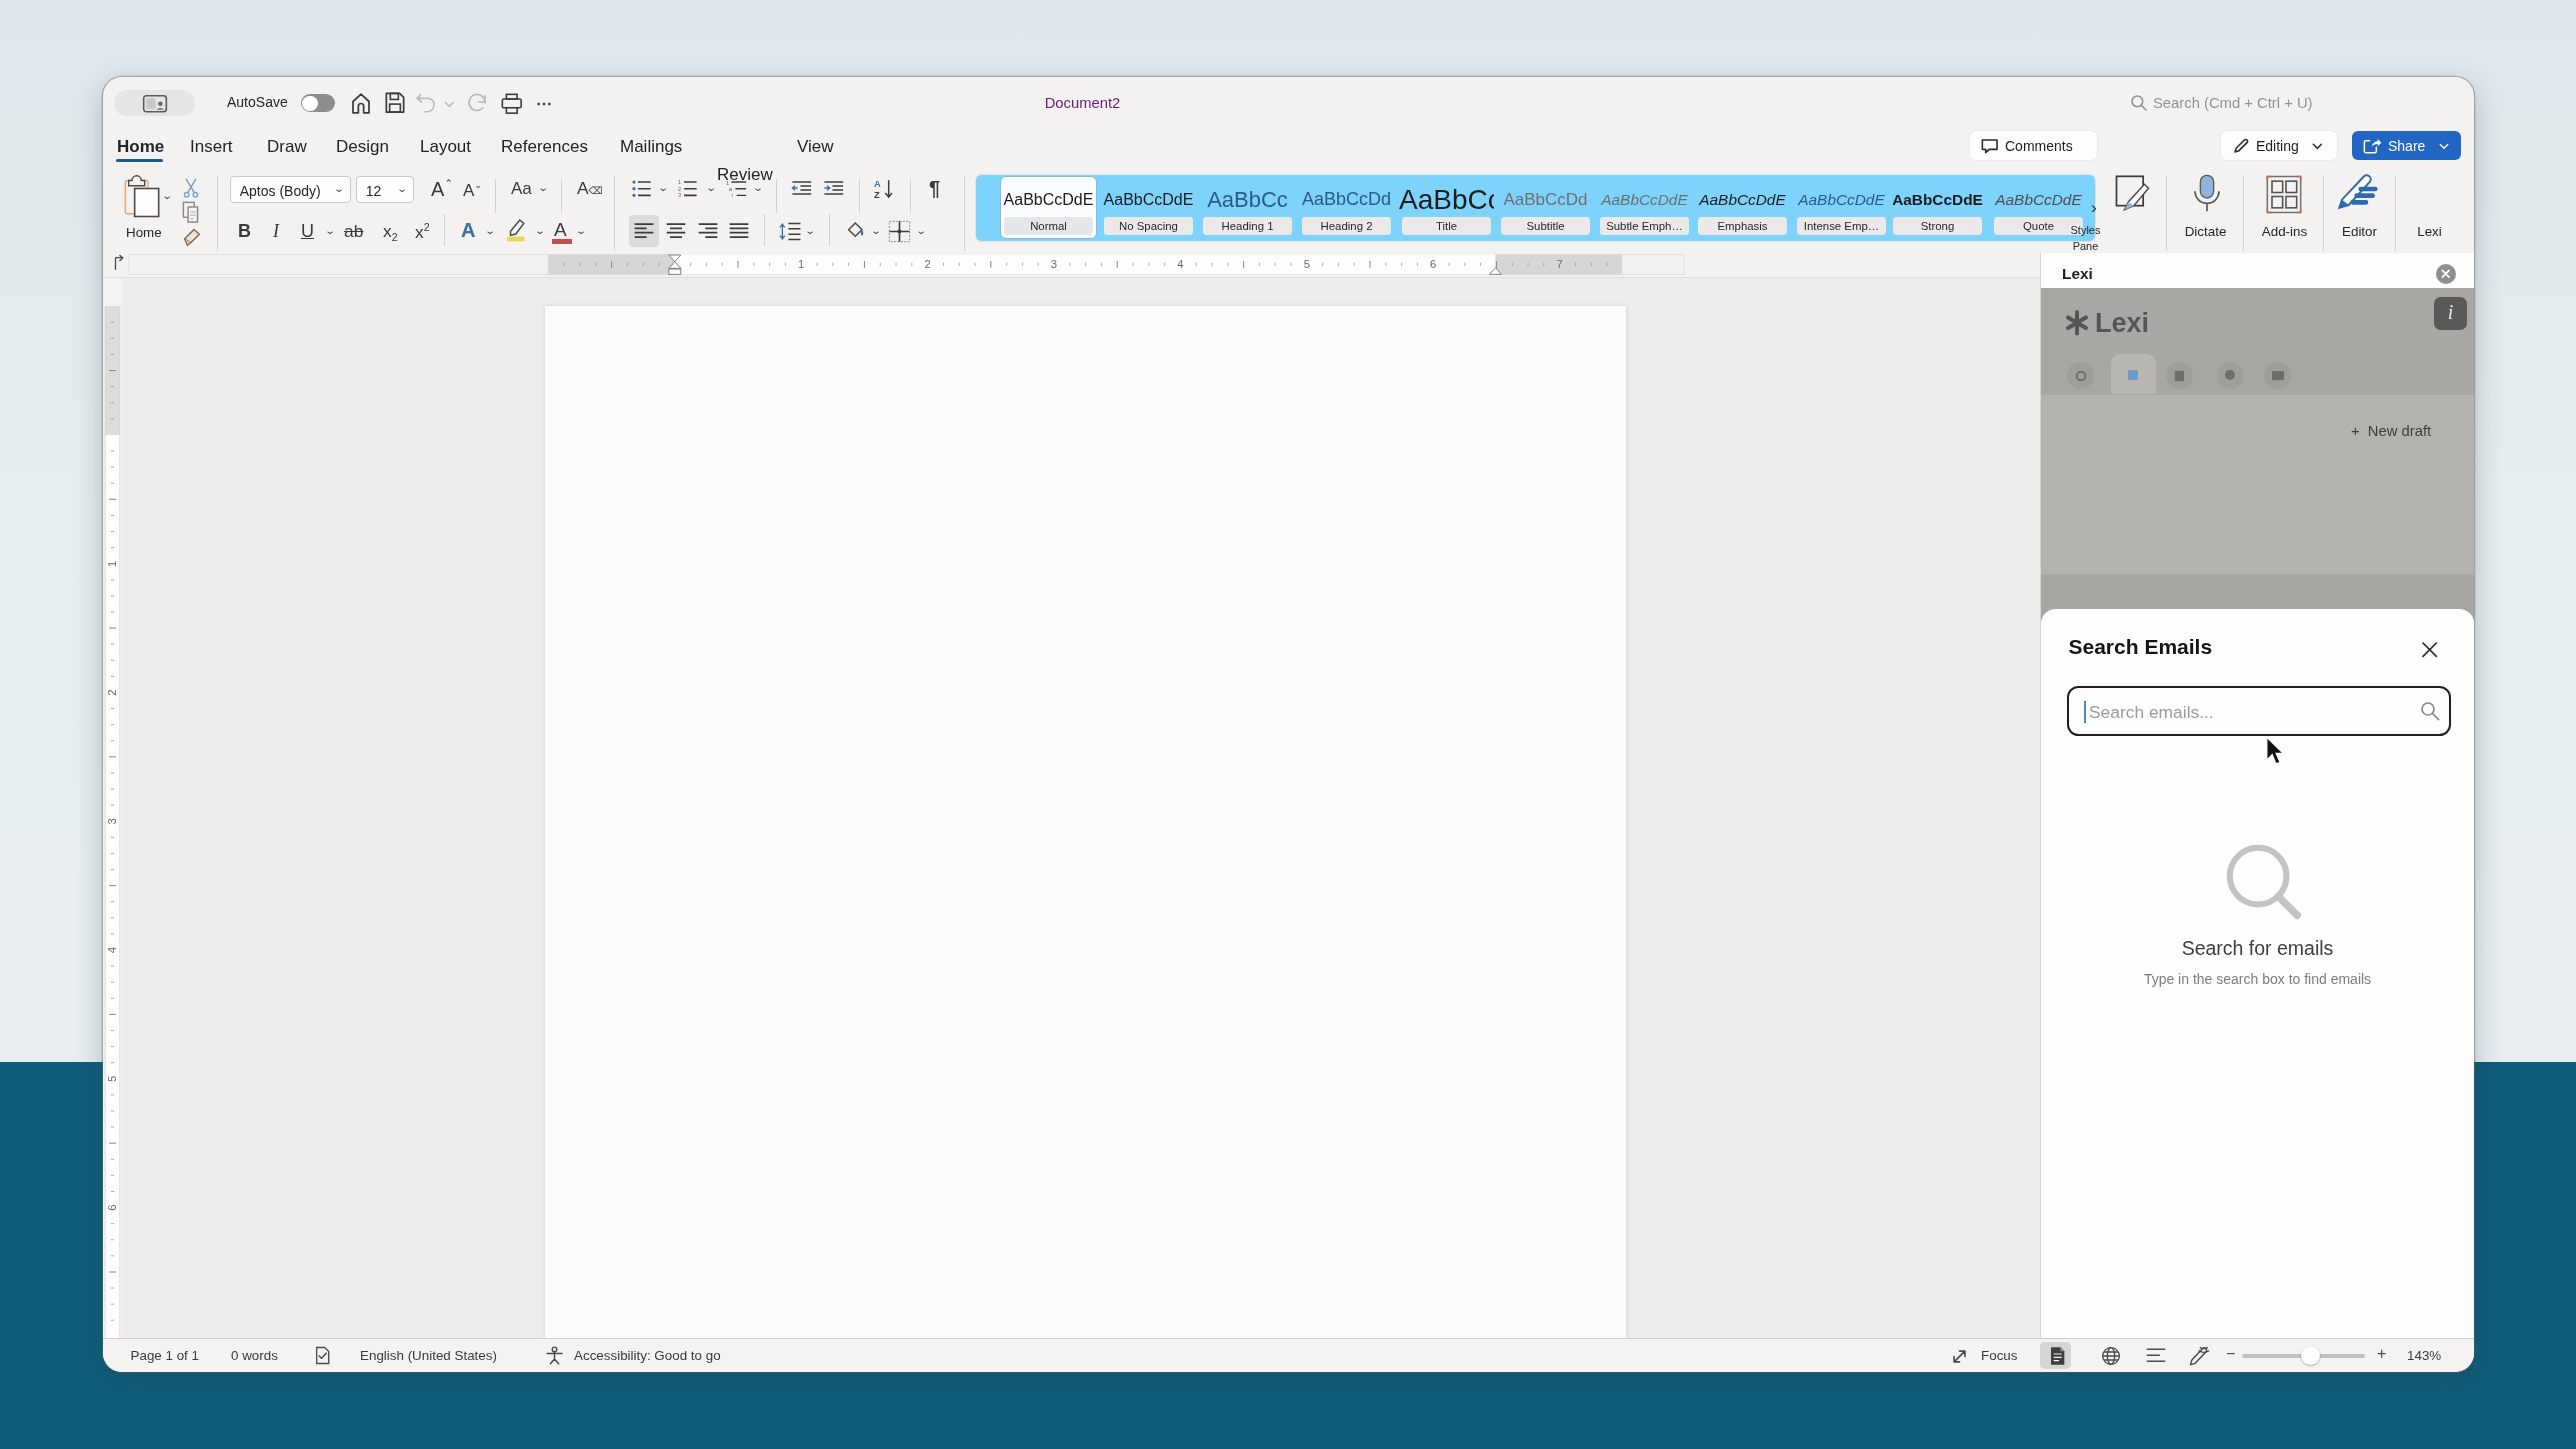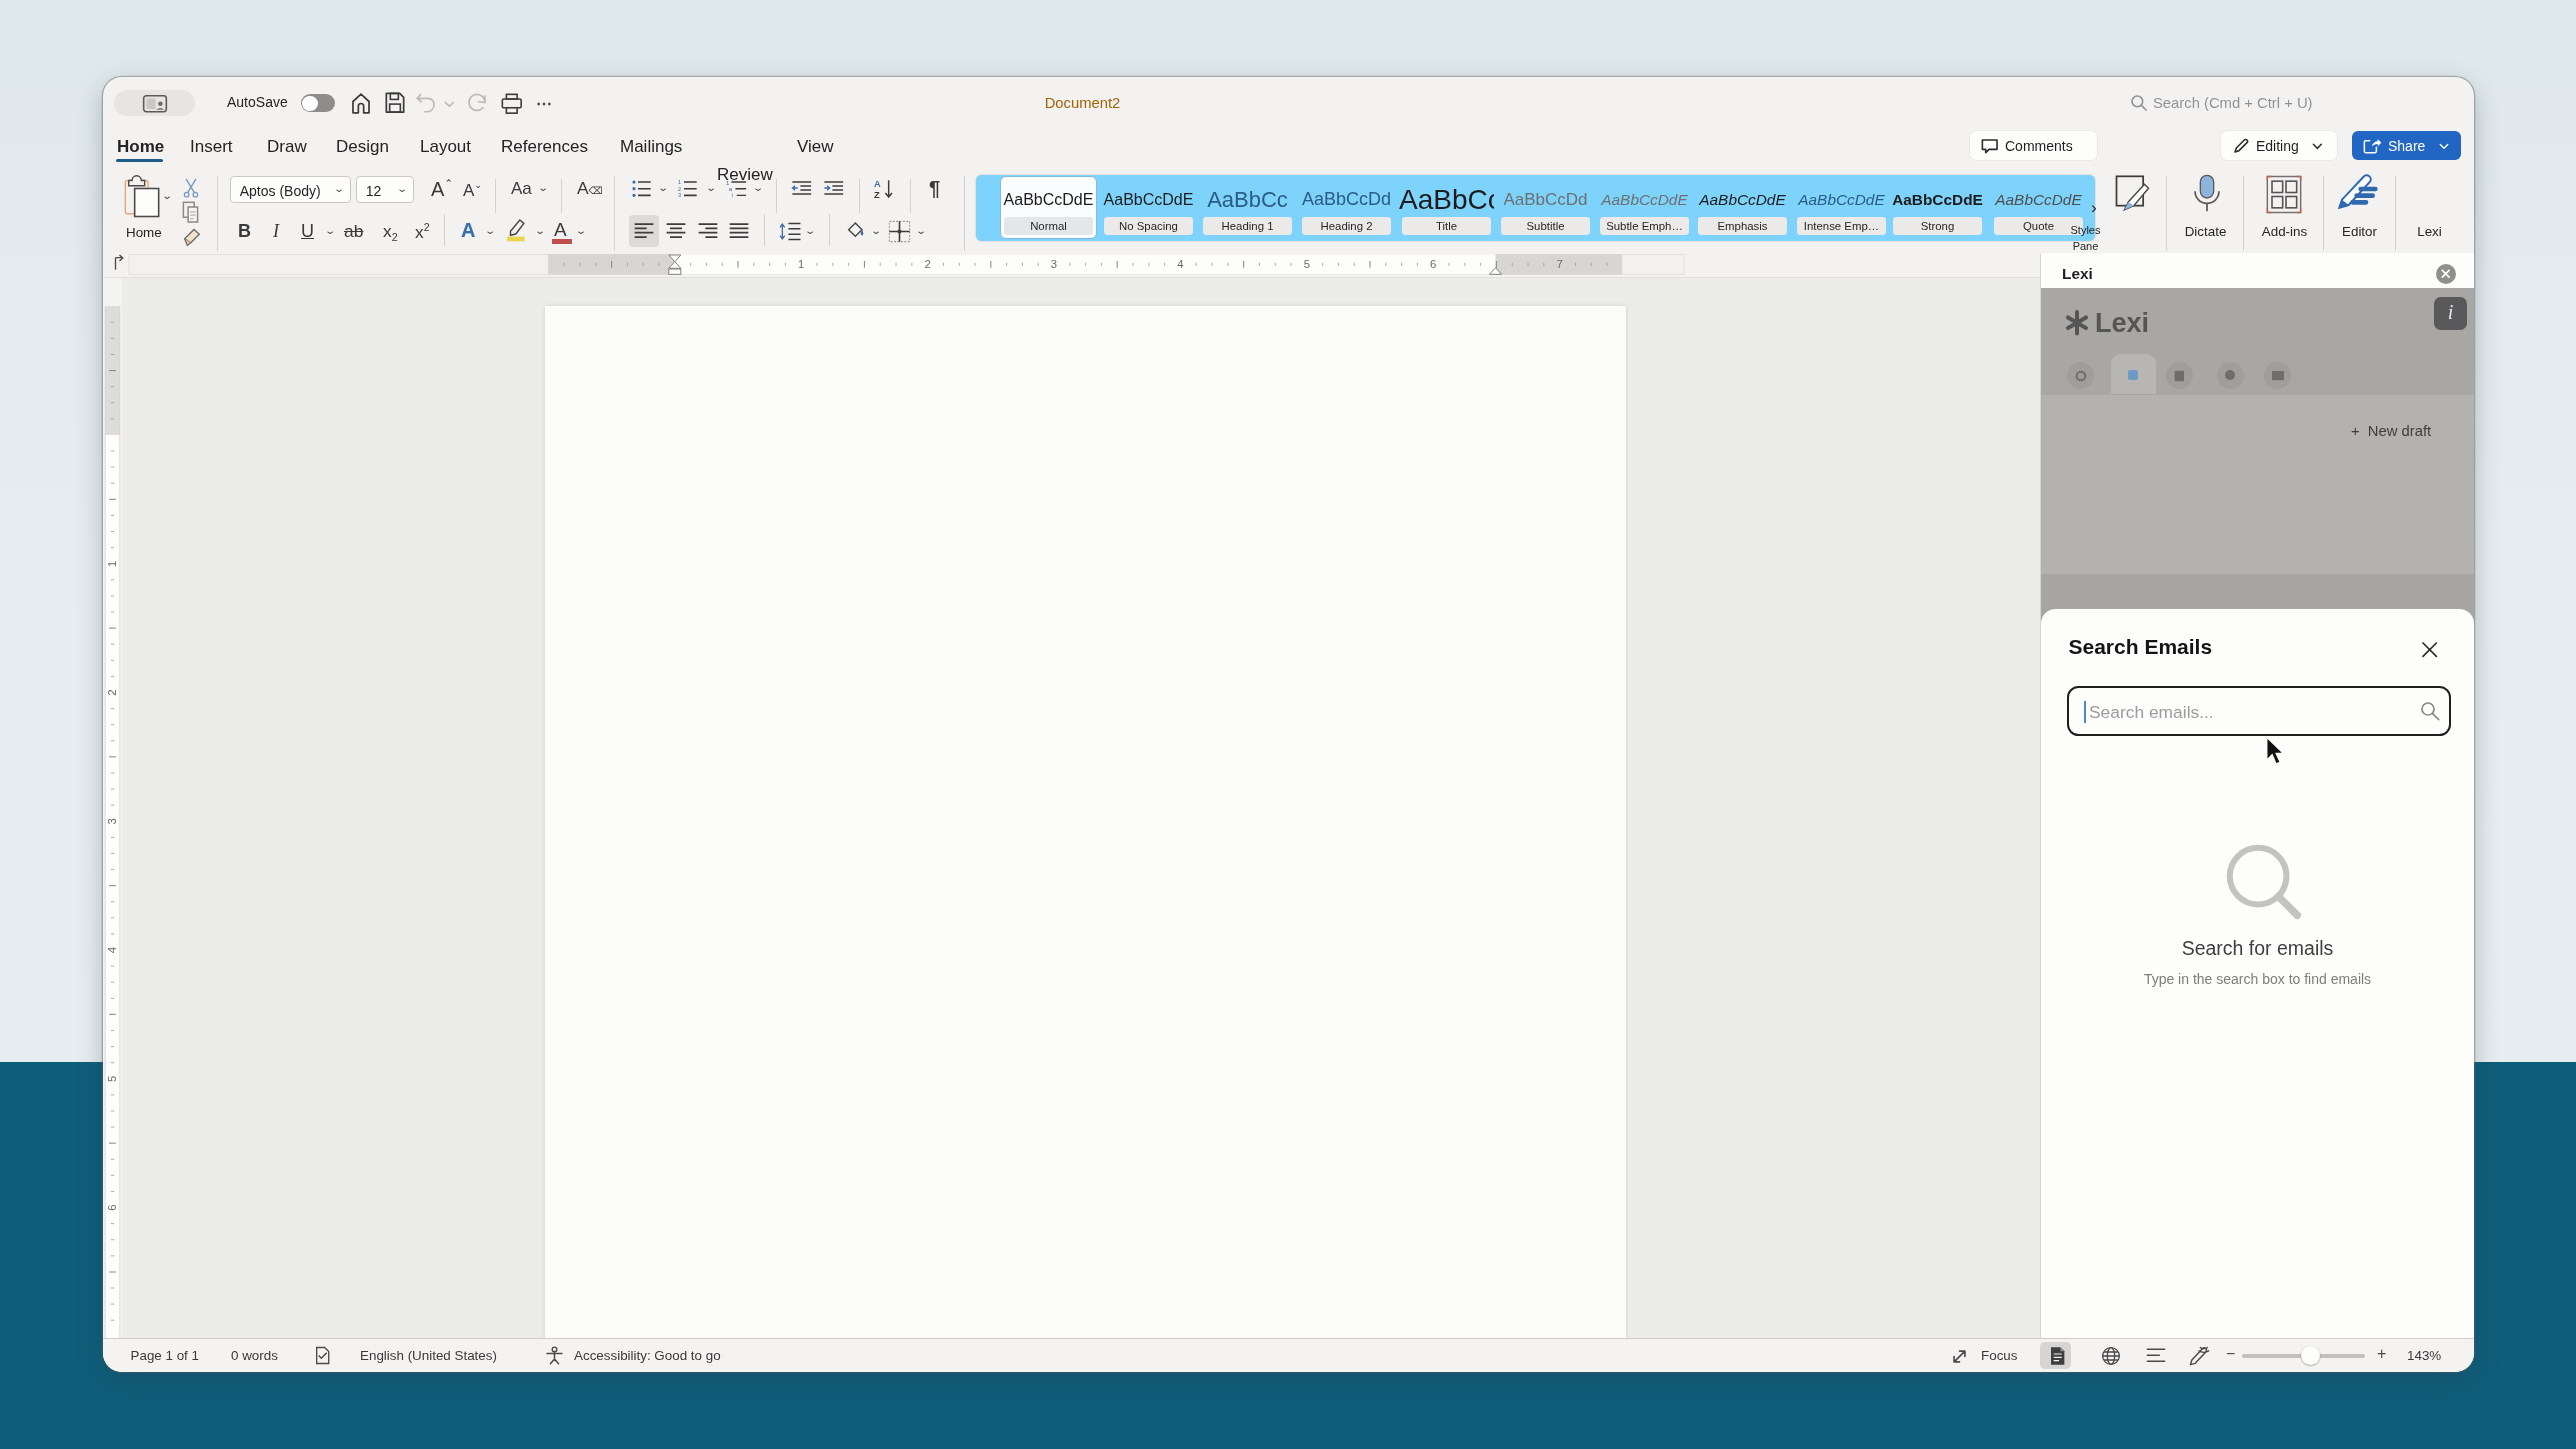--- a/index.html
+++ b/index.html
@@ -8,21 +8,21 @@
   .abs { position:absolute; }
   svg { position:absolute; overflow:visible; }
   #bgteal { left:0; top:1062px; width:2576px; height:387px; background:#0e5e7b; }
   #win { left:103px; top:77px; width:2371px; height:1295px;
          background:#f3f2f0; border-radius:19px;
          box-shadow:0 0 0 1.3px rgba(90,95,100,0.40), 0 9.4px 27px rgba(40,60,70,0.30); overflow:hidden; }
   #pillbtn { left:11.4px; top:13.4px; width:81px; height:26px; background:#e6e5e3; border-radius:13.4px; }
   #autosave { left:124px; top:17.4px; font-size:14px; color:#262626; }
   #toggle { left:198px; top:17.4px; width:34px; height:18px; background:#8e8d8b; border-radius:9.4px; }
   #toggle .knob { position:absolute; left:1.3px; top:1.3px; width:15.4px; height:15.4px; background:#fff; border-radius:50%; }
-  #doctitle { left:0; top:18px; width:1959px; text-align:center; font-size:14.8px; color:#a16207; }
+  #doctitle { left:0; top:18px; width:1959px; text-align:center; font-size:14.8px; color:#701a75; }
   #tsearch { left:2050px; top:18px; font-size:14.8px; color:#8f9398; }
   .tab { position:absolute; top:60px; font-size:17px; color:#242424; }
   #tab-home { font-weight:bold; }
   #homeline { left:13.4px; top:82px; width:47px; height:3.4px; background:#1d5c86; border-radius:1.7px; }
   .rbtn { position:absolute; top:54px; height:29px; background:#fdfdfc; border-radius:6px;
           font-size:14px; color:#1f1f1f; box-shadow:0 0 0 0.7px rgba(0,0,0,0.05); }
   .rbtn span { position:absolute; top:6.7px; }
   #share { background:#2166c3; box-shadow:none; }
   #ribbon { left:0; top:94px; width:2371px; height:82px; font-size:14px; color:#262626; }
   #ribbon .sep { position:absolute; width:0.7px; background:#d2d1cf; }

